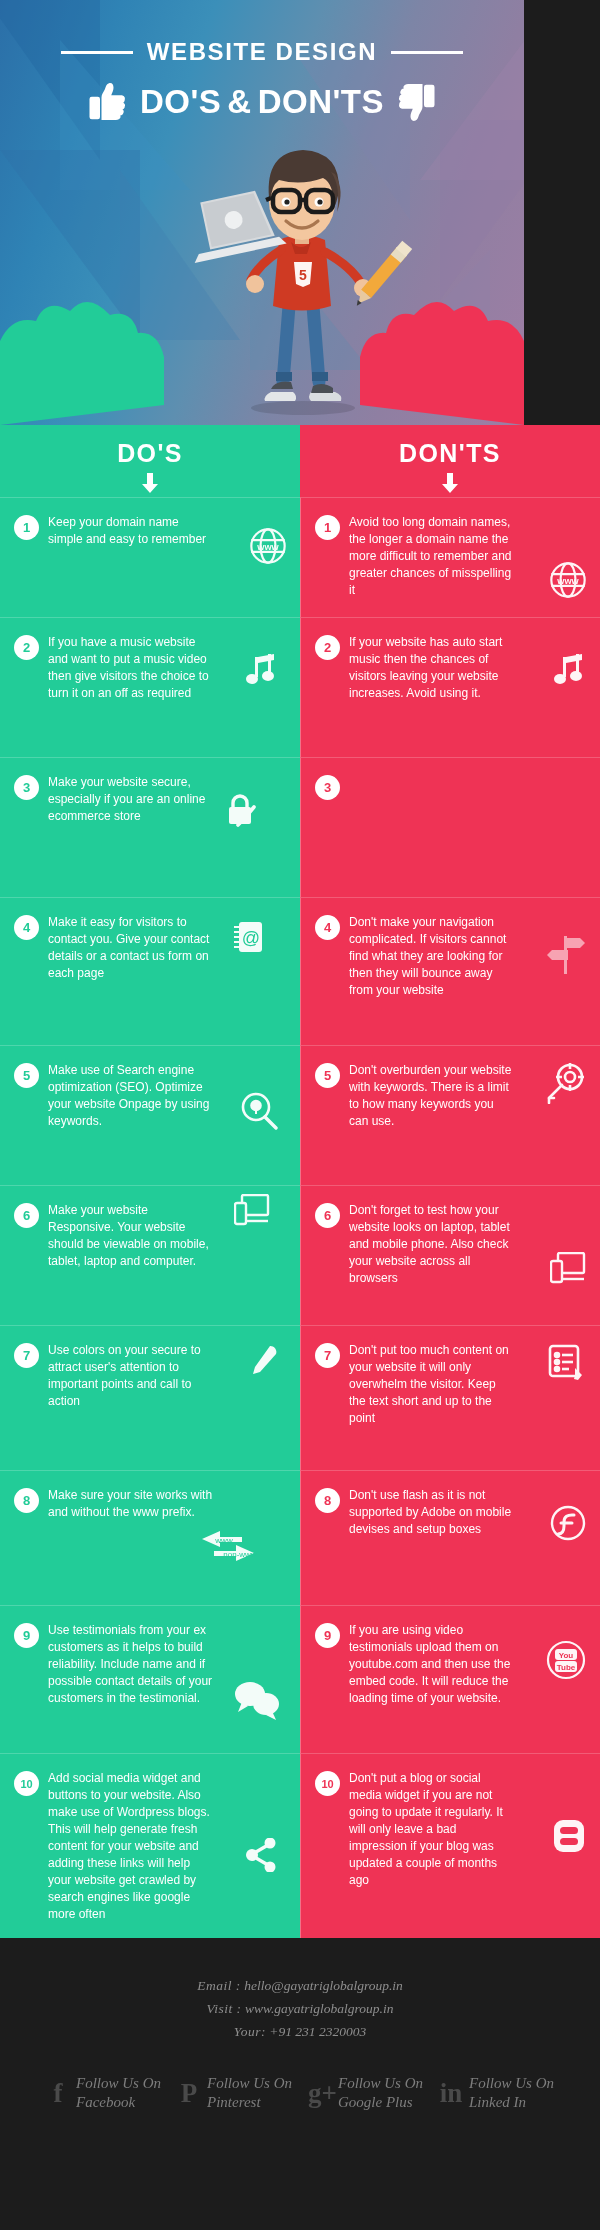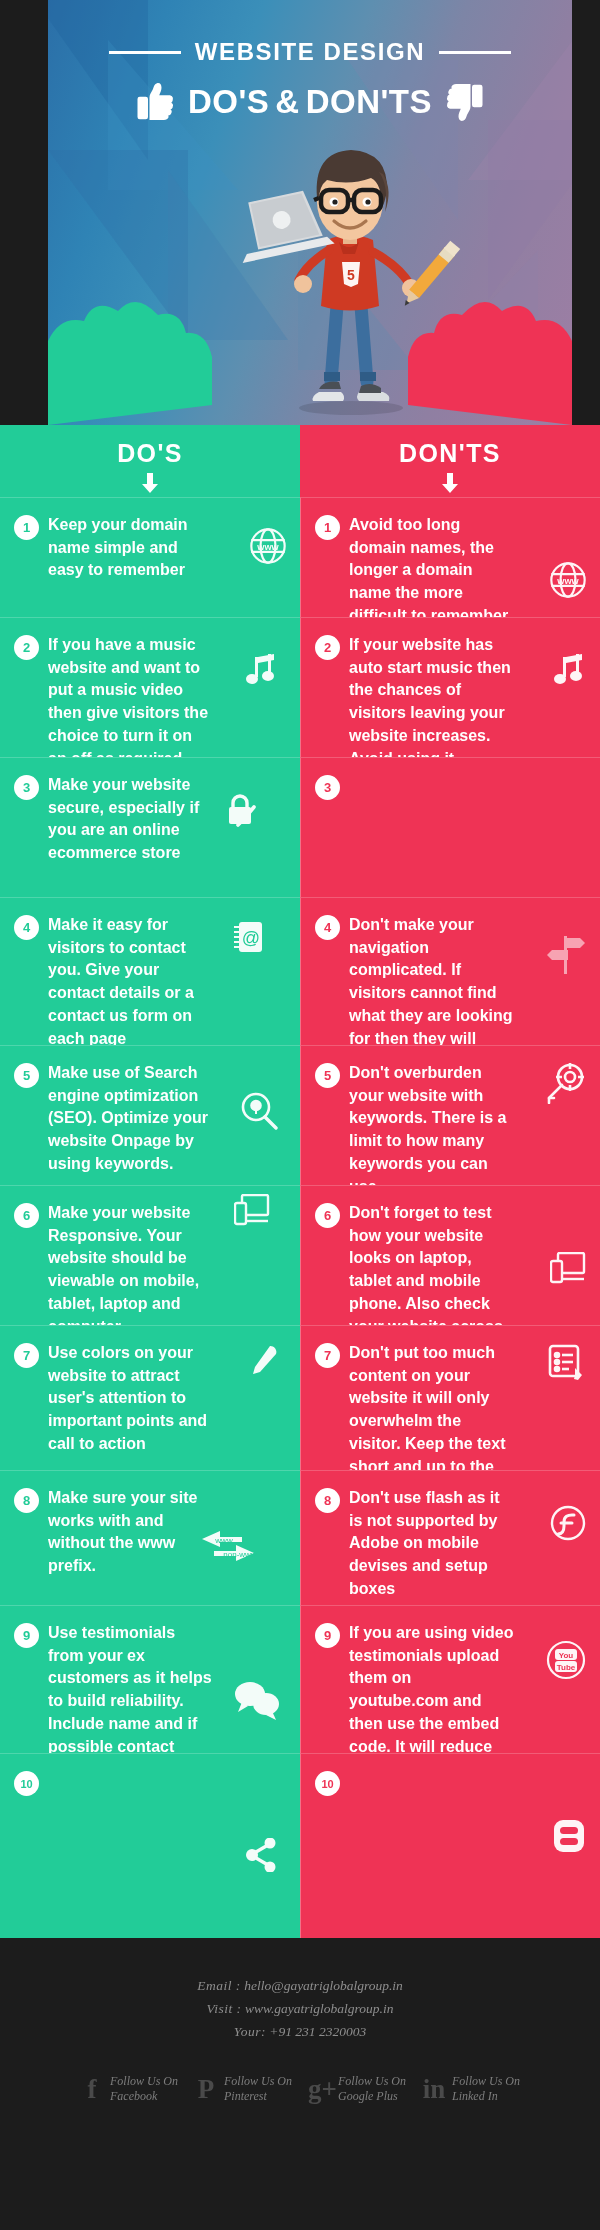--- a/index.html
+++ b/index.html
@@ -17,21 +17,20 @@
 
   
   .hero {
     position: relative;
     width: 524px;
     height: 425px;
     overflow: hidden;
     background: linear-gradient(110deg,
         #2b6fa8 0%, #2f83b5 18%, #3b8fb9 32%,
         #5e8fb0 48%, #7d85a6 62%, #8f7fa2 78%, #9e7ea4 100%);
-    margin-left: 48px;
   }
   .hero .poly {
     position: absolute;
     width: 0; height: 0;
     border-style: solid;
     opacity: .30;
   }
   .hero-title-wrap {
     position: absolute;
     top: 38px; left: 0; right: 0;
@@ -127,24 +126,23 @@
     font-size: 13px;
     font-weight: bold;
     margin-right: 9px;
     margin-top: 1px;
   }
   .cell.dos   .badge { color: #22cc98; }
   .cell.donts .badge { color: #ef3355; }
   .badge.wide { font-size: 11px; }
   .cell-text {
     color: #ffffff;
-    font-size: 16px;
+    font-size: 12px;
     line-height: 1.42;
     max-width: 165px;
-    font-weight: bold;
   }
   .cell-icon {
     position: absolute;
     color: #fff;
     opacity: .95;
   }
   .cell-icon svg { display: block; }
 
   
   .footer {
@@ -179,21 +177,21 @@
     font-family: "Liberation Serif", serif;
     font-weight: bold;
     line-height: 1;
     width: 24px;
     text-align: center;
   }
   .social-label {
     color: #7d7d7d;
     font-family: "Liberation Serif", serif;
     font-style: italic;
-    font-size: 12px;
+    font-size: 15px;
     line-height: 1.32;
     text-align: left;
     white-space: pre-line;
   }
 </style>
 </head>
 <body>
 
 <div id="page">
 
@@ -478,21 +476,21 @@
               <rect x="1" y="9" width="11" height="21" rx="2" fill="#ef3355"></rect>
               <path d="M12 27 h22" stroke-width="2.4"></path>
             </svg>
           </span>
         </div>
       </div>
 
       <div class="row" style="height:145px;">
         <div class="cell dos">
           <span class="badge">7</span>
-          <span class="cell-text">Use colors on your website to attract user's attention to important points and call to action</span>
+          <span class="cell-text">Use colors on your secure to attract user's attention to important points and call to action</span>
           <span class="cell-icon" style="right:22px; top:18px;">
             <svg width="30" height="32" viewBox="0 0 30 32" fill="#fff">
               <path d="M22 2 a6 6 0 0 1 6 8 l-16 18 -7 2 2 -7 z"></path>
             </svg>
           </span>
         </div>
         <div class="cell donts">
           <span class="badge">7</span>
           <span class="cell-text">Don't put too much content on your website it will only overwhelm the visitor. Keep the text short and up to the point</span>
           <span class="cell-icon" style="right:14px; top:18px;">
@@ -560,31 +558,33 @@
               <rect x="9" y="21" width="22" height="11" rx="3" fill="#fff" stroke="none"></rect>
               <text x="20" y="30" font-size="8" font-family="Liberation Sans, sans-serif" font-weight="bold" fill="#ef3355" stroke="none" text-anchor="middle">Tube</text>
             </svg>
           </span>
         </div>
       </div>
 
       <div class="row" style="height:185px;">
         <div class="cell dos">
           <span class="badge wide">10</span>
+          <span class="cell-text">Add social media widget and buttons to your website. Also make use of Wordpress blogs. This will help generate fresh content for your website and adding these links will help your website get crawled by search engines like google more often</span>
           <span class="cell-icon" style="right:22px; top:84px;">
             <svg width="32" height="34" viewBox="0 0 32 34" fill="#fff">
               <circle cx="24" cy="5" r="5.5"></circle>
                 <circle cx="24" cy="29" r="5.5"></circle>
                 <circle cx="6" cy="17" r="6"></circle>
               <path d="M10 14 l12 -7 M10 20 l12 7" stroke="#fff" stroke-width="3.4"></path>
             </svg>
           </span>
         </div>
         <div class="cell donts">
           <span class="badge wide">10</span>
+          <span class="cell-text">Don't put a blog or social media widget if you are not going to update it regularly. It will only leave a bad impression if your blog was updated a couple of months ago</span>
           <span class="cell-icon" style="right:14px; top:64px;">
             <svg width="34" height="36" viewBox="0 0 34 36" fill="#fff">
               <rect x="2" y="2" width="30" height="32" rx="9"></rect>
               <rect x="8" y="9" width="18" height="7" rx="3.5" fill="#ef3355"></rect>
               <rect x="8" y="20" width="18" height="7" rx="3.5" fill="#ef3355"></rect>
             </svg>
           </span>
         </div>
       </div>
 

